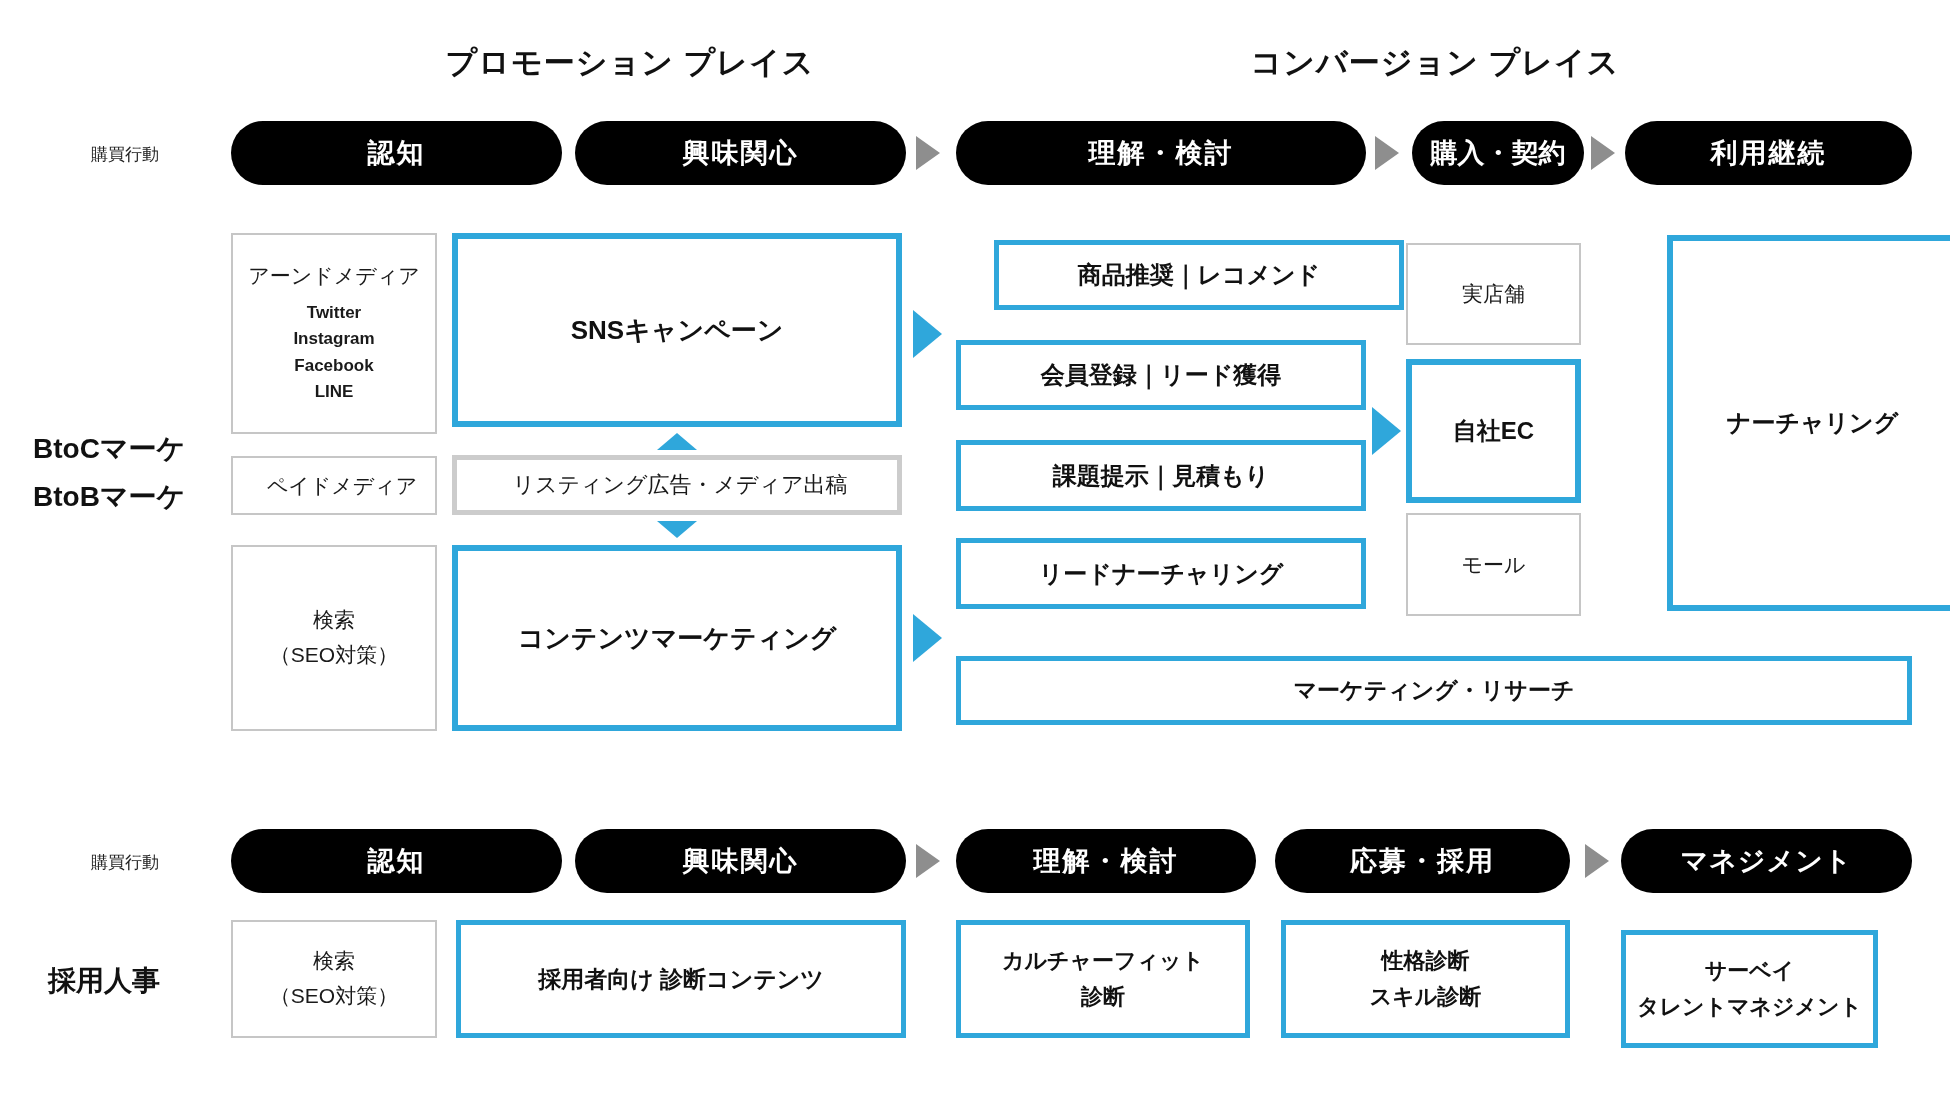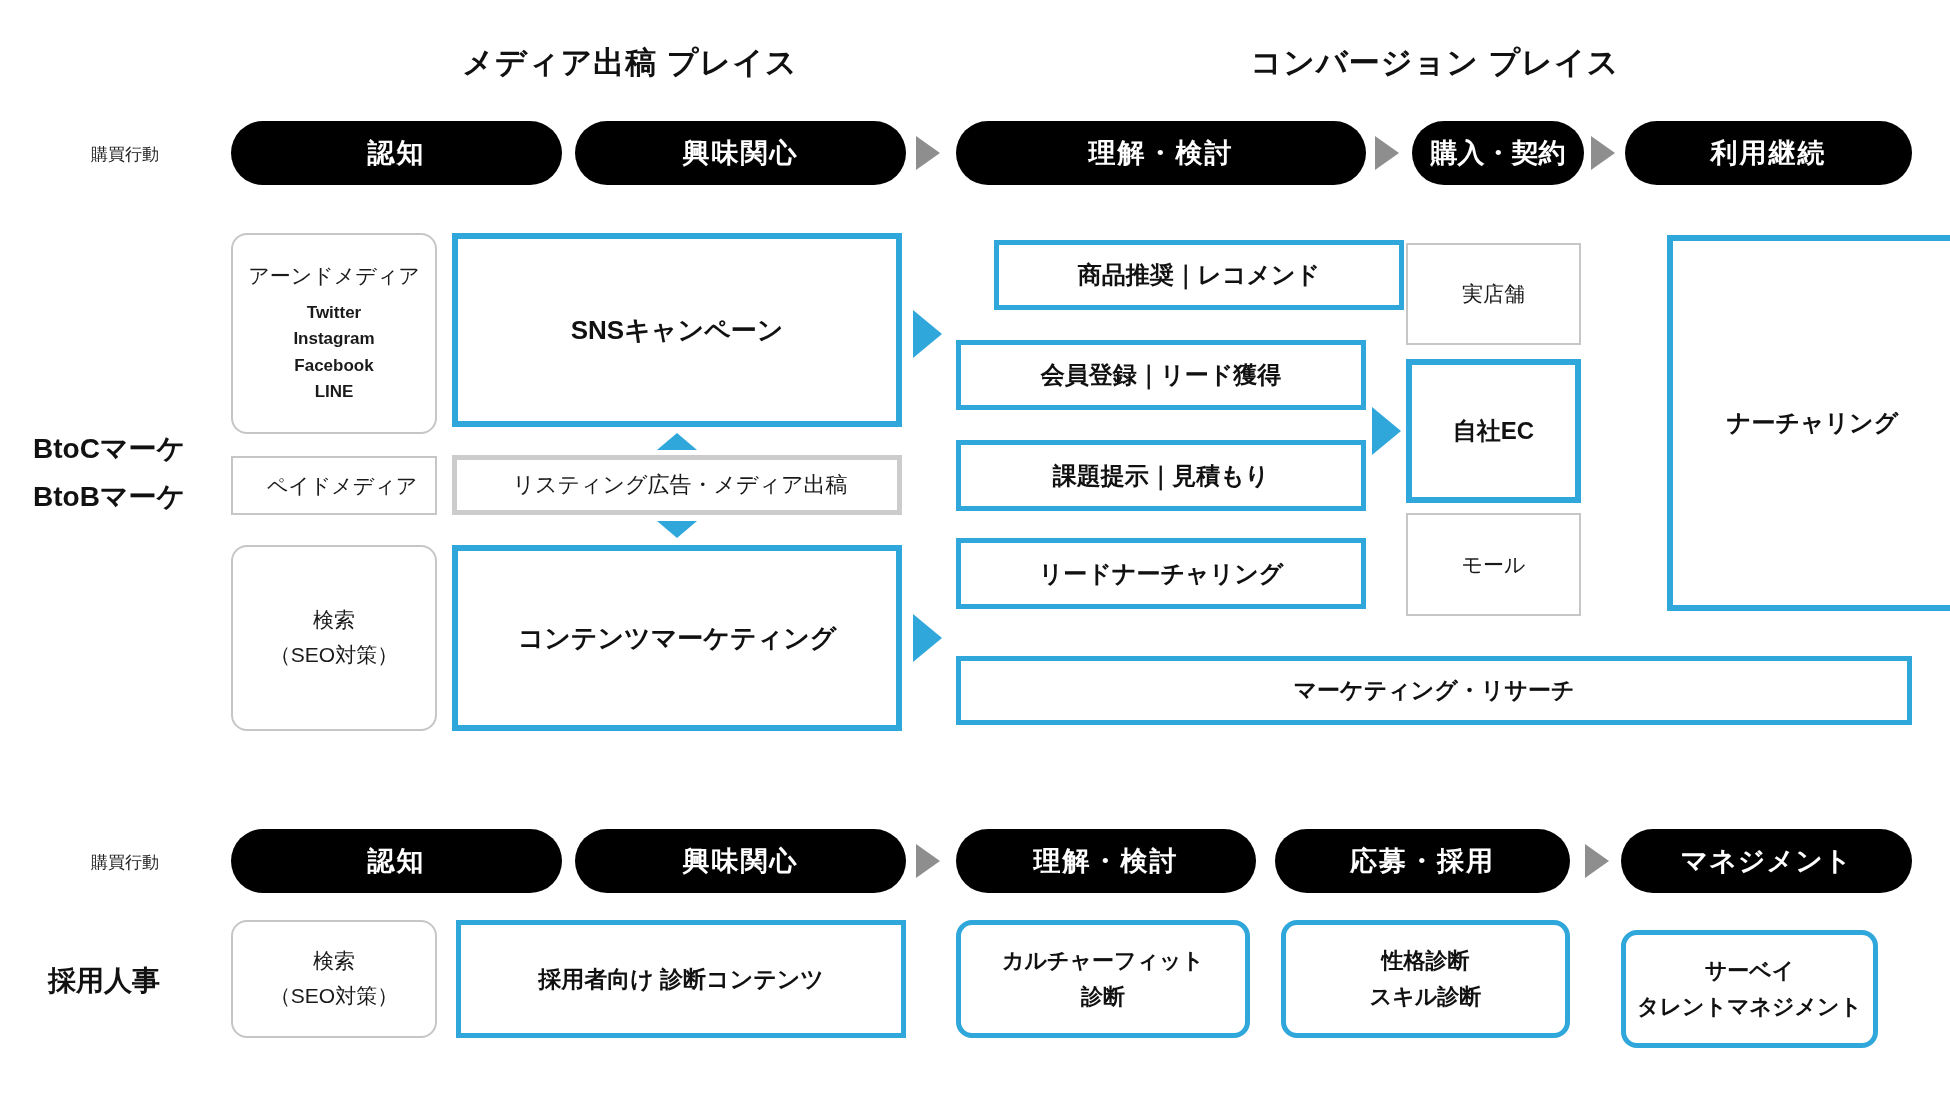--- a/index.html
+++ b/index.html
@@ -15,36 +15,36 @@
   .pill{
     background:#000;color:#fff;font-weight:bold;font-size:27px;
     border-radius:34px;display:flex;align-items:center;justify-content:center;
     letter-spacing:2px;height:64px;
   }
   .box{display:flex;align-items:center;justify-content:center;background:#fff;text-align:center;}
   .box-blue{border:6px solid #2FA7DB;font-weight:bold;font-size:24px;color:#111;}
   .box-blue-thin{border:5px solid #2FA7DB;font-weight:bold;font-size:24px;color:#111;}
   .box-gray{border:2px solid #C6C6C6;font-size:21px;font-weight:normal;color:#1a1a1a;}
   .box-gray-thick{border:5px solid #CCCCCC;font-size:22px;font-weight:normal;color:#1a1a1a;padding-left:6px;}
-  .stack{display:flex;flex-direction:column;align-items:center;justify-content:center;border-radius:16px;}
+  .stack{display:flex;flex-direction:column;align-items:center;justify-content:center;}
   .earned-title{font-size:21px;font-weight:normal;margin-bottom:10px;}
   .channel{font-size:17px;font-weight:bold;line-height:1.55;}
   .two-line{line-height:1.65;text-align:center;}
   
   .arr-r-gray{width:0;height:0;border-top:17px solid transparent;border-bottom:17px solid transparent;border-left:24px solid #8E8E8E;}
   .arr-r-blue{width:0;height:0;border-top:24px solid transparent;border-bottom:24px solid transparent;border-left:29px solid #2FA7DB;}
   .arr-u-blue{width:0;height:0;border-left:20px solid transparent;border-right:20px solid transparent;border-bottom:17px solid #2FA7DB;}
   .arr-d-blue{width:0;height:0;border-left:20px solid transparent;border-right:20px solid transparent;border-top:17px solid #2FA7DB;}
 </style>
 </head>
 <body>
 
 <div id="canvas">
 
-  <div class="abs title" style="left:380px;top:42px;width:500px;">メディア出稿 プレイス</div>
+  <div class="abs title" style="left:380px;top:42px;width:500px;">プロモーション プレイス</div>
   <div class="abs title" style="left:1185px;top:42px;width:500px;">コンバージョン プレイス</div>
 
   <div class="abs small-label" style="left:60px;top:143px;width:130px;">購買行動</div>
 
   <div class="abs pill" style="left:231px;top:121px;width:331px;">認知</div>
   <div class="abs pill" style="left:575px;top:121px;width:331px;">興味関心</div>
   <div class="abs arr-r-gray" style="left:916px;top:136px;"></div>
   <div class="abs pill" style="left:956px;top:121px;width:410px;">理解・検討</div>
   <div class="abs arr-r-gray" style="left:1375px;top:136px;"></div>
   <div class="abs pill" style="left:1412px;top:121px;width:172px;letter-spacing:0;">購入・契約</div>

